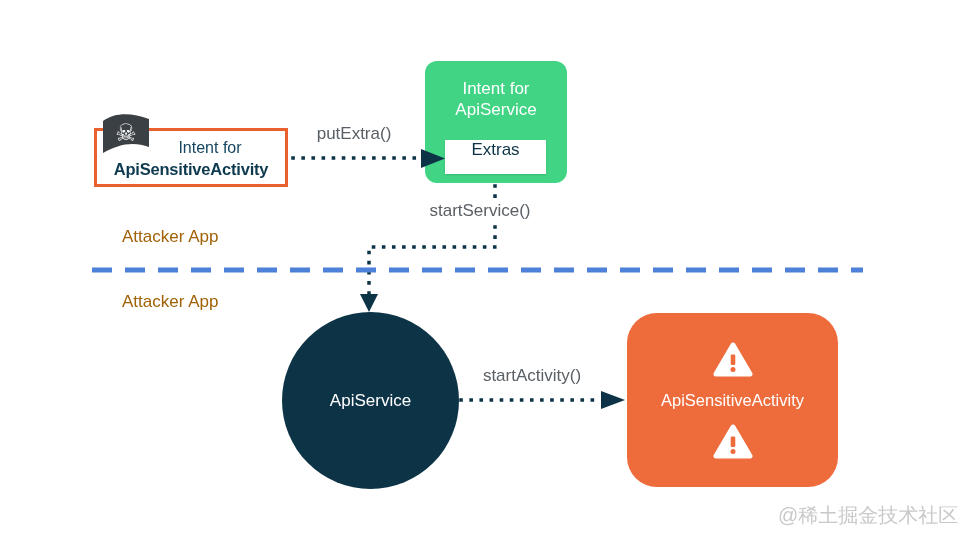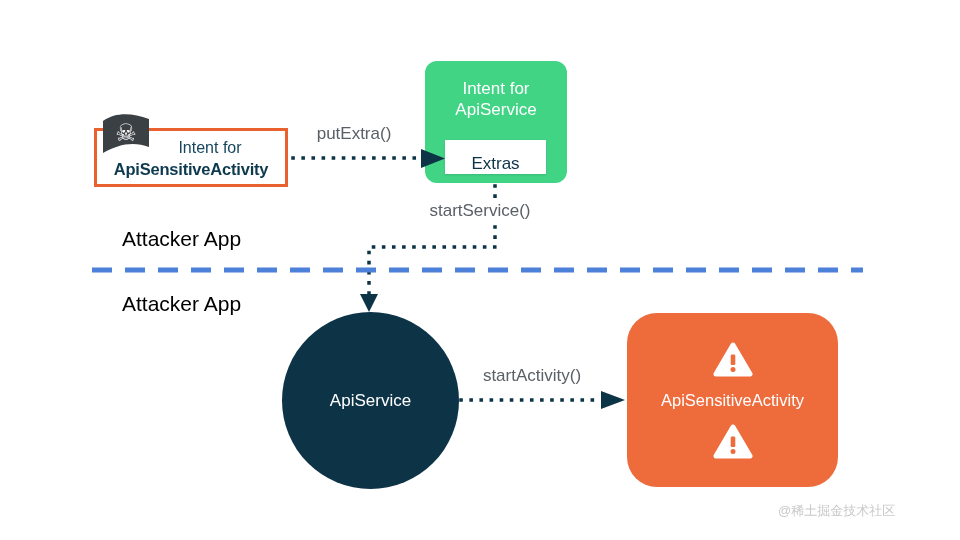--- a/index.html
+++ b/index.html
@@ -27,49 +27,49 @@
 
   .flag{position:absolute;left:96px;top:109px;z-index:4;}
   .flag-body{fill:var(--flag-dark);}
   .flag-skull{fill:#fff;font-family:"DejaVu Sans",sans-serif;font-size:24px;text-anchor:middle;}
 
   
   .green-box{position:absolute;left:425px;top:61px;width:142px;height:122px;
     background:var(--green);border-radius:12px;z-index:1;}
   .green-title{margin-top:17px;text-align:center;color:#fff;font-size:17px;line-height:21px;}
   .extras-box{position:absolute;left:20px;top:79px;width:101px;height:34px;background:#fff;
-    display:flex;align-items:flex-end;justify-content:center;
+    display:flex;align-items:flex-start;justify-content:center;
     color:var(--navy);font-size:17px;box-shadow:0 1px 2px rgba(0,0,0,0.12);}
 
   
   .edge-label{position:absolute;font-size:17px;color:var(--label-gray);
     text-align:center;z-index:2;}
   .lbl-putextra{left:304px;top:124px;width:100px;}
   .lbl-startservice{left:420px;top:201px;width:120px;}
   .lbl-startactivity{left:462px;top:366px;width:140px;}
 
   
-  .section-label{position:absolute;font-size:21px;color:#000000;z-index:1;}
+  .section-label{position:absolute;font-size:17px;color:#a16207;z-index:1;}
   .lbl-attacker{left:122px;top:227px;}
   .lbl-provider{left:122px;top:292px;}
 
   
   .service-circle{position:absolute;left:282px;top:312px;width:177px;height:177px;border-radius:50%;
     background:var(--navy);display:flex;align-items:center;justify-content:center;z-index:1;}
   .service-circle span{color:#fff;font-size:17px;}
 
   
   .activity-box{position:absolute;left:627px;top:313px;width:211px;height:174px;
     background:var(--orange);border-radius:30px;z-index:1;
     display:flex;flex-direction:column;align-items:center;justify-content:center;gap:13px;}
   .activity-box .name{color:#fff;font-size:16.5px;line-height:20px;}
   .warn-tri{fill:#fff;stroke:#fff;stroke-width:5;stroke-linejoin:round;}
   .warn-mark{fill:var(--orange);}
 
-  .watermark{position:absolute;left:778px;top:502px;font-size:13px;color:var(--watermark-gray);z-index:1;}
+  .watermark{position:absolute;left:778px;top:502px;font-size:20px;color:var(--watermark-gray);z-index:1;}
 </style>
 </head>
 <body>
 
 <div class="canvas">
 
   <svg class="connectors" viewBox="0 0 960 540">
 
     <line class="dotline" x1="293" y1="158" x2="417" y2="158"></line>
     <polygon class="arrowhead" points="421,149 445,158.5 421,168"></polygon>

